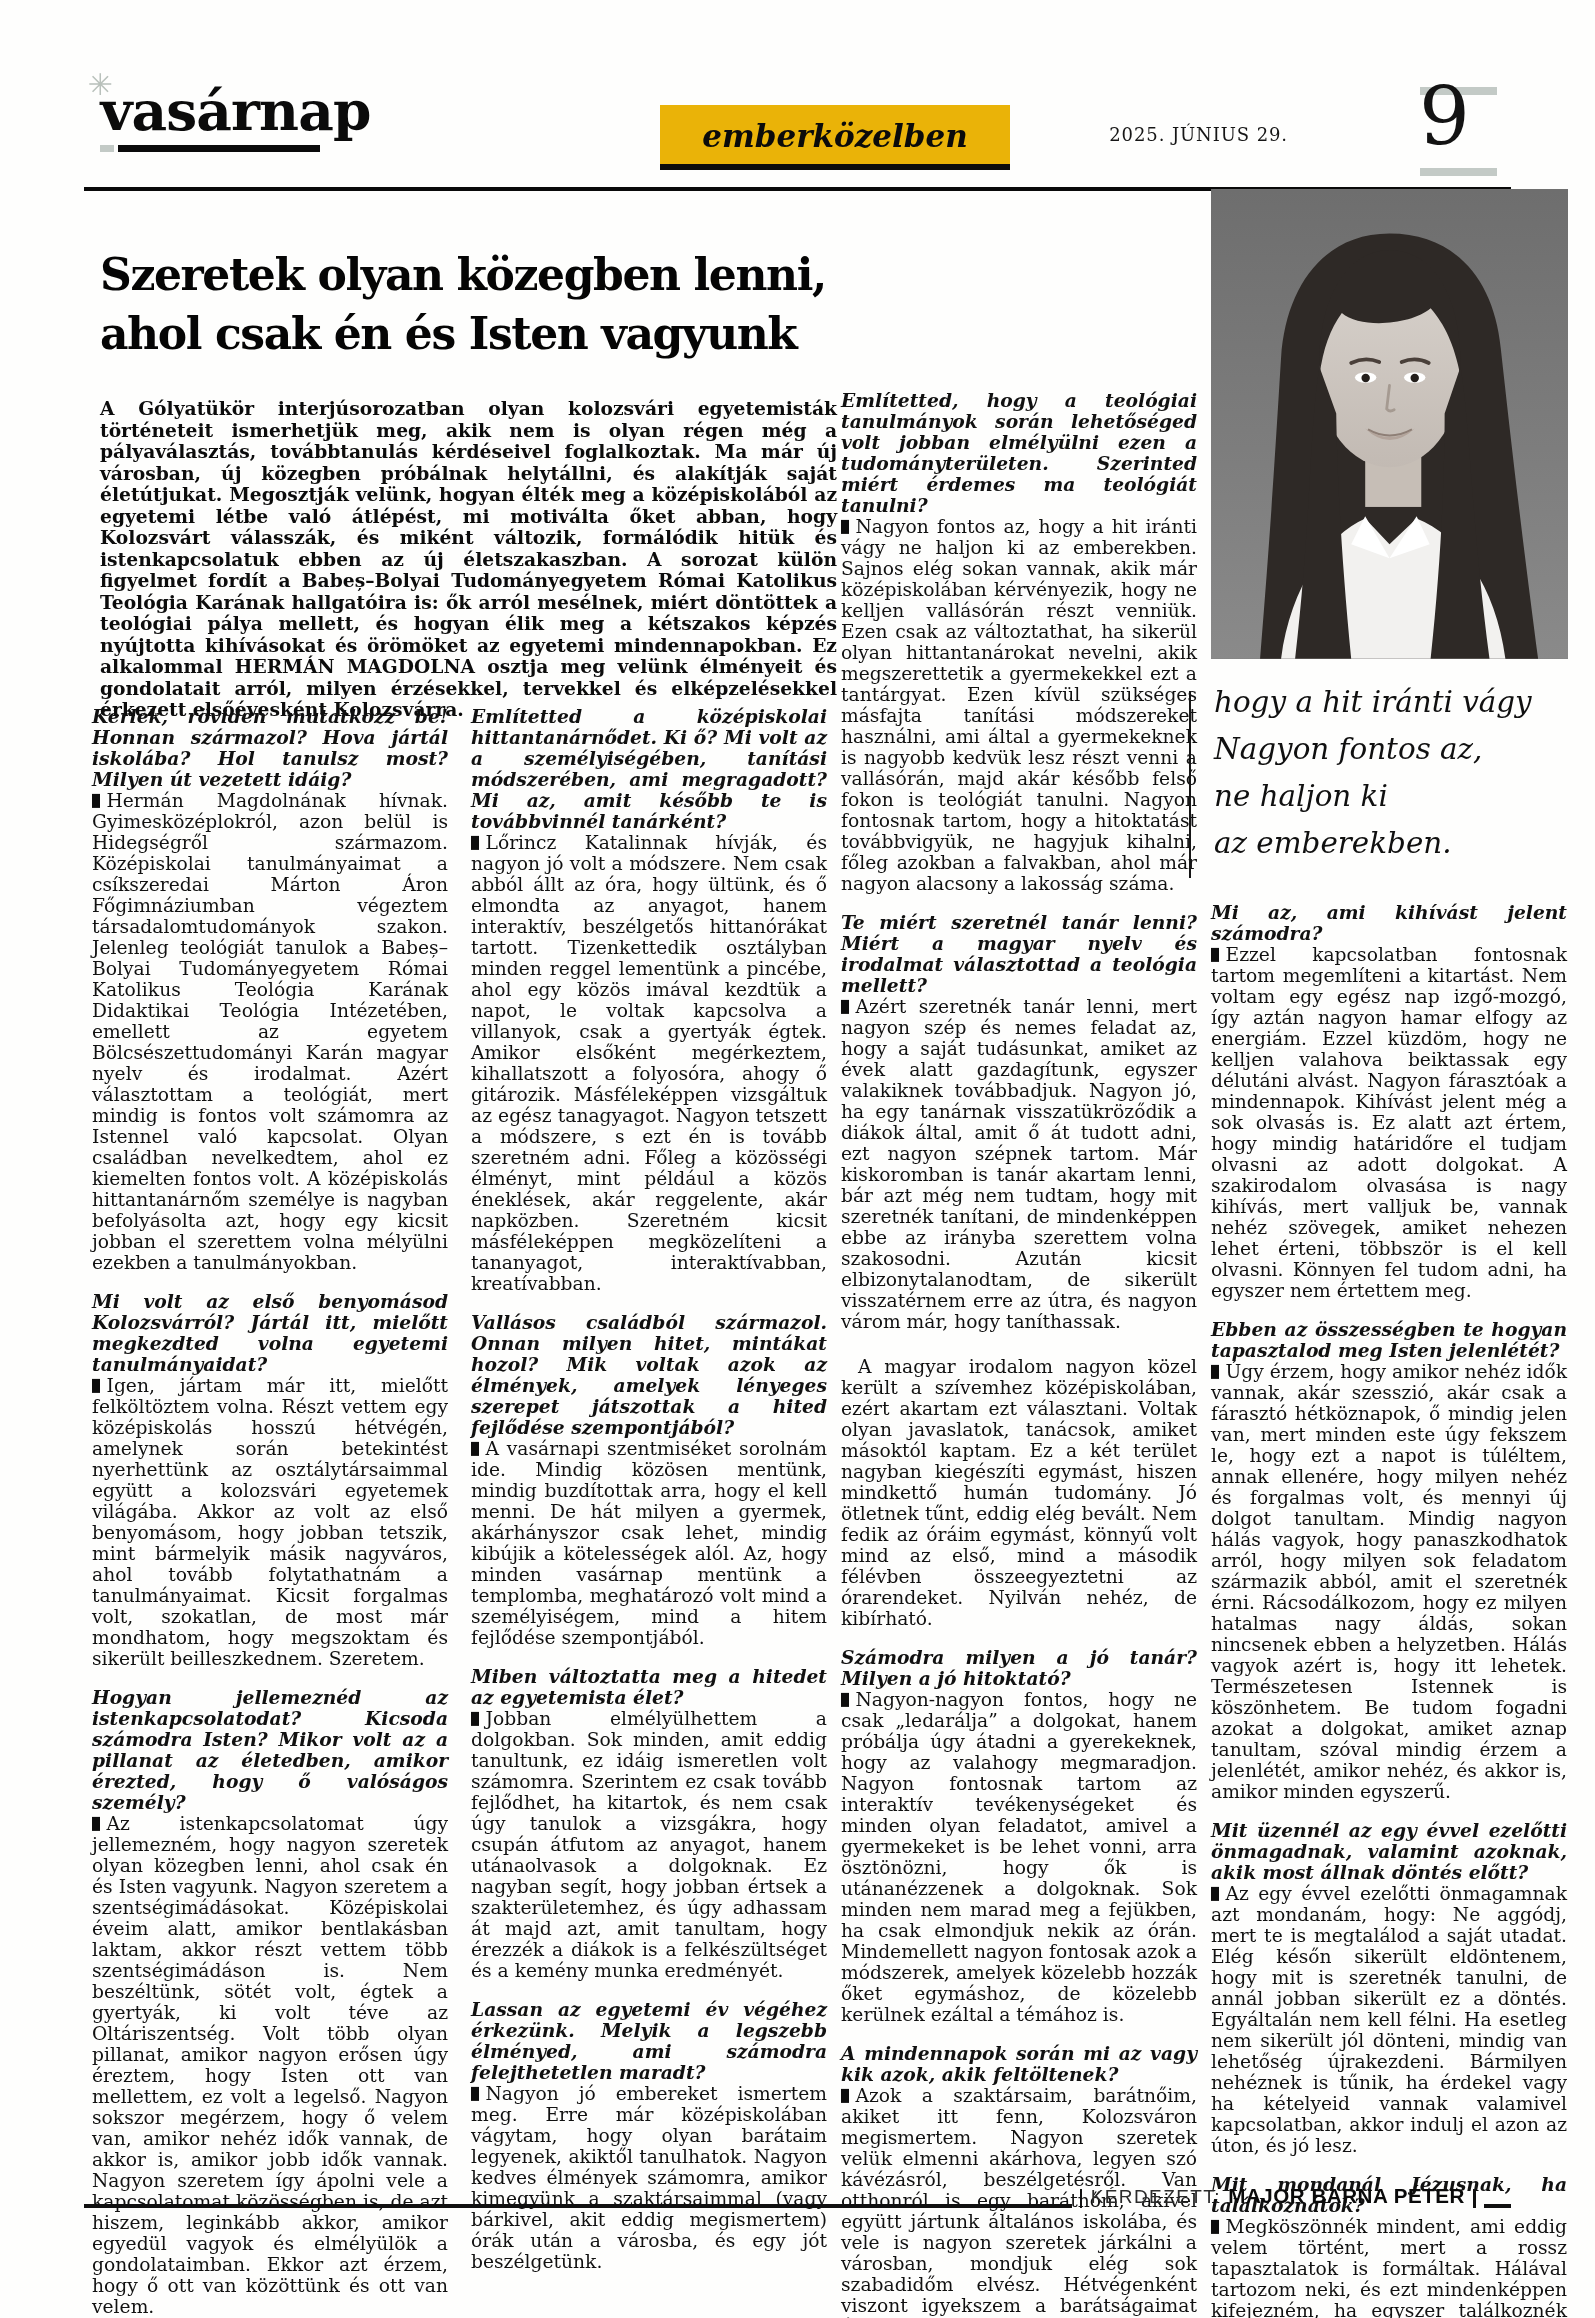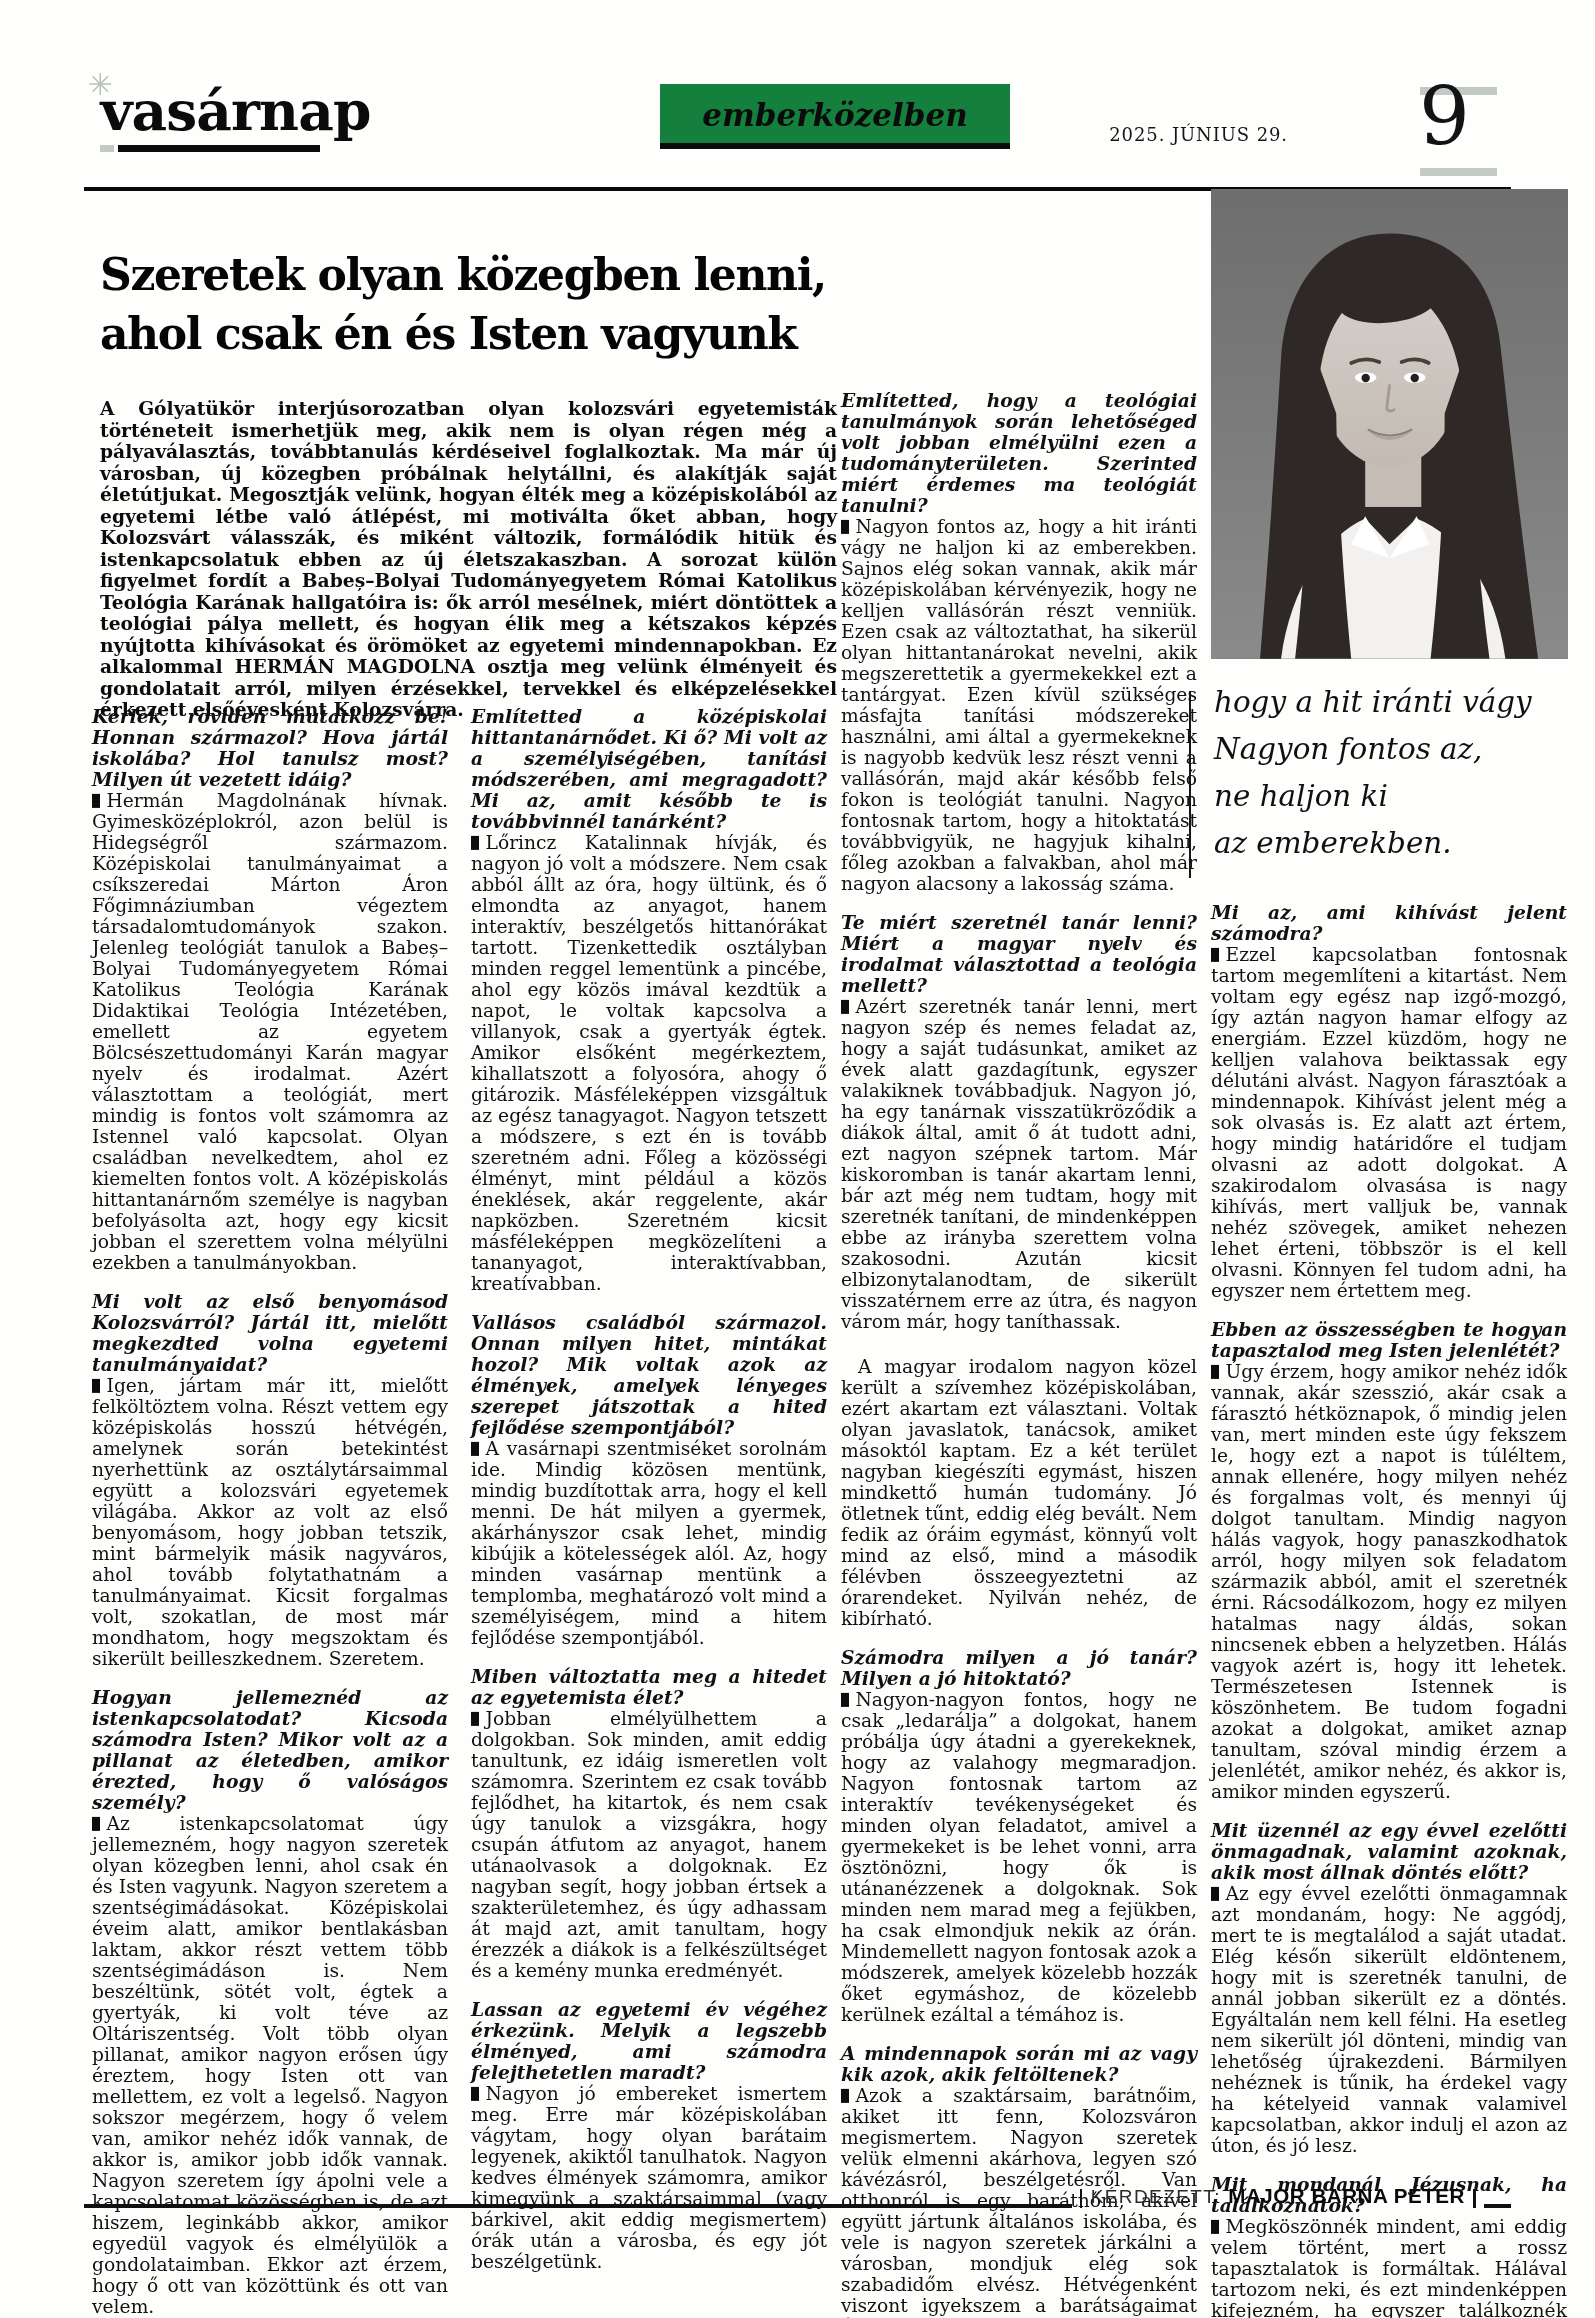--- a/index.html
+++ b/index.html
@@ -9,21 +9,21 @@
     overflow:hidden;
   }
   
   .masthead{position:absolute;left:84px;top:83px;width:1427px;height:98px;}
   .logo-wrap{position:absolute;left:16.4px;top:0;}
   .logo{font-size:55px;line-height:55px;font-weight:600;letter-spacing:-0.9px;color:#0b0b0b;}
   .logo-star{position:absolute;left:-13px;top:-16px;font-size:30px;color:#b9c1bb;font-family:"DejaVu Sans",sans-serif;}
   .logo-bar-row{display:flex;align-items:center;margin-top:6.5px;}
   .logo-bar-sq{width:14px;height:7.5px;background:#c3cac6;margin-right:3.7px;}
   .logo-bar{height:7px;background:#0b0b0b;width:202px;}
-  .section-box{position:absolute;left:576px;top:1px;width:350px;background:#15803d;text-align:center;padding-top:13px;}
+  .section-box{position:absolute;left:576px;top:22px;width:350px;background:#eab308;text-align:center;padding-top:13px;}
   .section-label{font-size:31px;font-weight:bold;font-style:italic;letter-spacing:0;color:#0b0b0b;padding:0 9.3px 10.3px;}
   .section-underbar{height:6px;background:#0c0c0c;width:100%;}
   .date{position:absolute;right:223px;top:41px;font-size:18px;letter-spacing:0.9px;color:#161616;}
   .pagenum{position:absolute;right:41px;top:-6.5px;font-size:80px;line-height:80px;font-weight:400;color:#131313;}
   .pagebar{position:absolute;right:14px;width:77px;height:8.4px;background:#c3cac6;}
   .pagebar.top{top:3.7px;}
   .pagebar.bottom{top:85px;}
   .header-rule{position:absolute;left:84px;top:187px;width:1427px;height:3.7px;background:#0a0a0a;}
   
   .title{position:absolute;left:100px;top:216px;width:785px;

